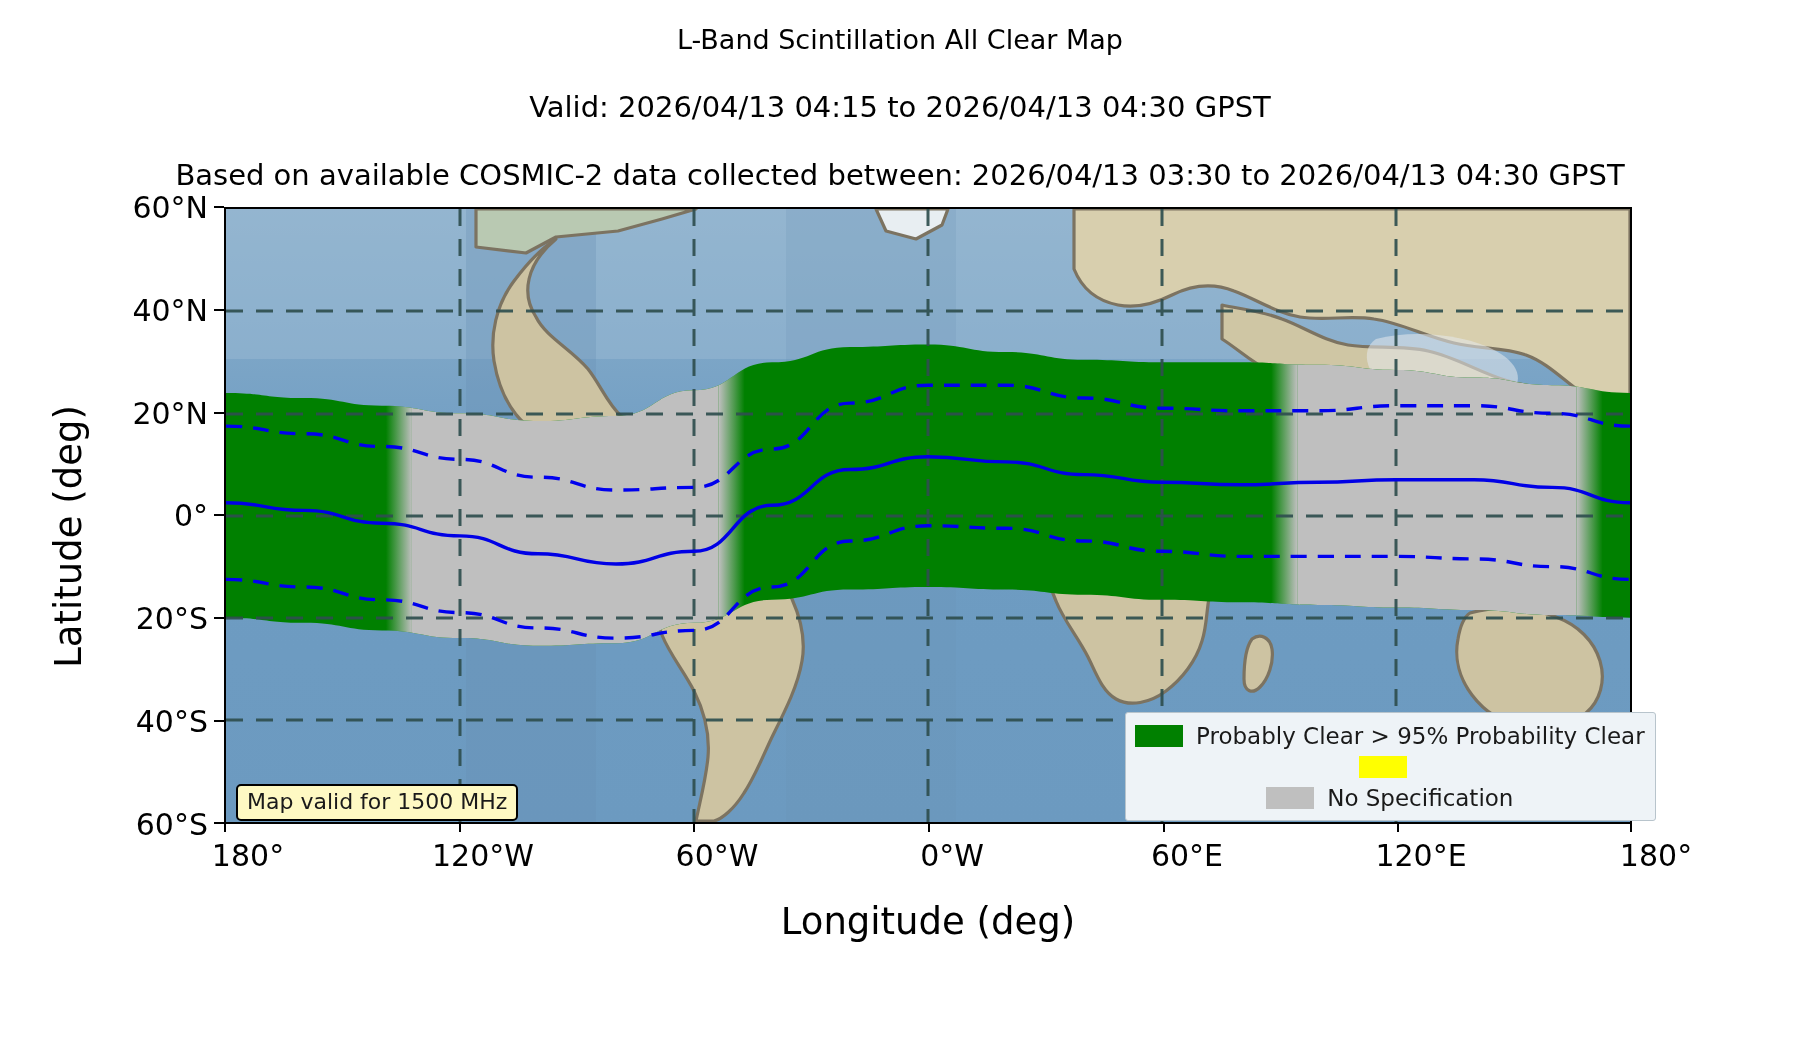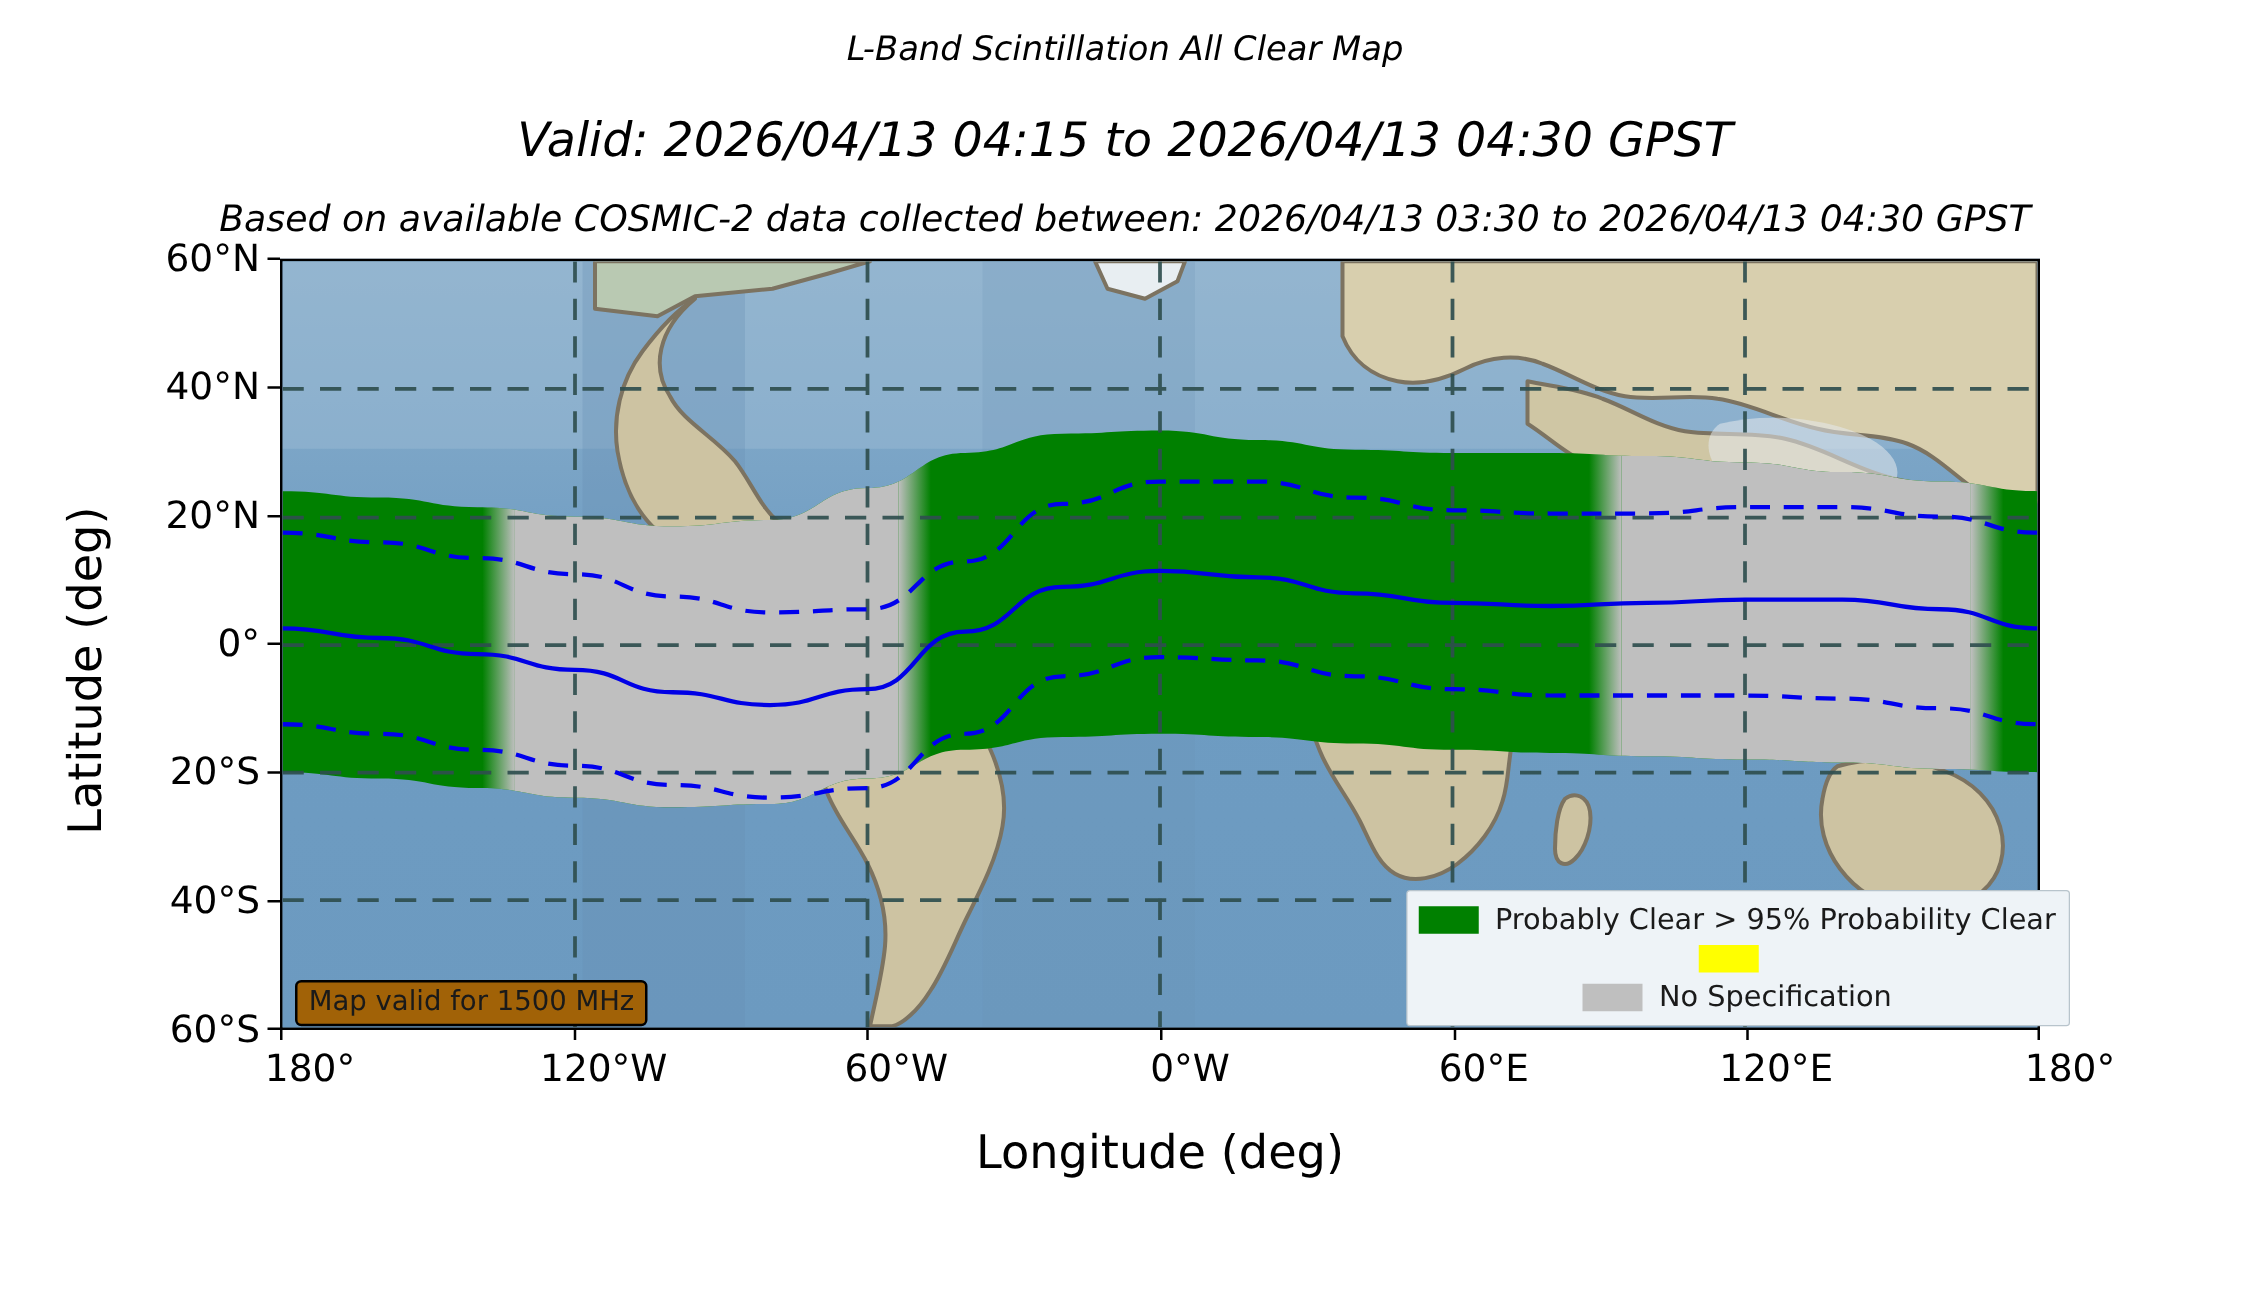--- a/index.html
+++ b/index.html
@@ -22,24 +22,23 @@
     height: 1050px;
   }
 
   
   .title-block {
     position: absolute;
     left: 0;
     width: 1800px;
     text-align: center;
     color: #000000;
-    font-style: italic;
   }
   #title-main   { top: 24px;  font-size: 27px; }
-  #title-valid  { top: 90px;  font-size: 38px; }
+  #title-valid  { top: 90px;  font-size: 29px; }
   #title-source { top: 158px; font-size: 29px; }
 
   
   #plot-frame {
     position: absolute;
     left: 224px;
     top: 207px;
     width: 1408px;
     height: 617px;
     border: 2.2px solid #000000;
@@ -90,21 +89,21 @@
     text-align: center;
     font-size: 37px;
     color: #000;
   }
 
   
   #freq-box {
     position: absolute;
     left: 236px;
     top: 784px;
-    background: #a16207;
+    background: #fef9c3;
     border: 2px solid #000000;
     border-radius: 5px;
     padding: 3px 9px 5px 9px;
     font-size: 22px;
     color: #1a1a1a;
     white-space: nowrap;
   }
 
   
   #legend {

